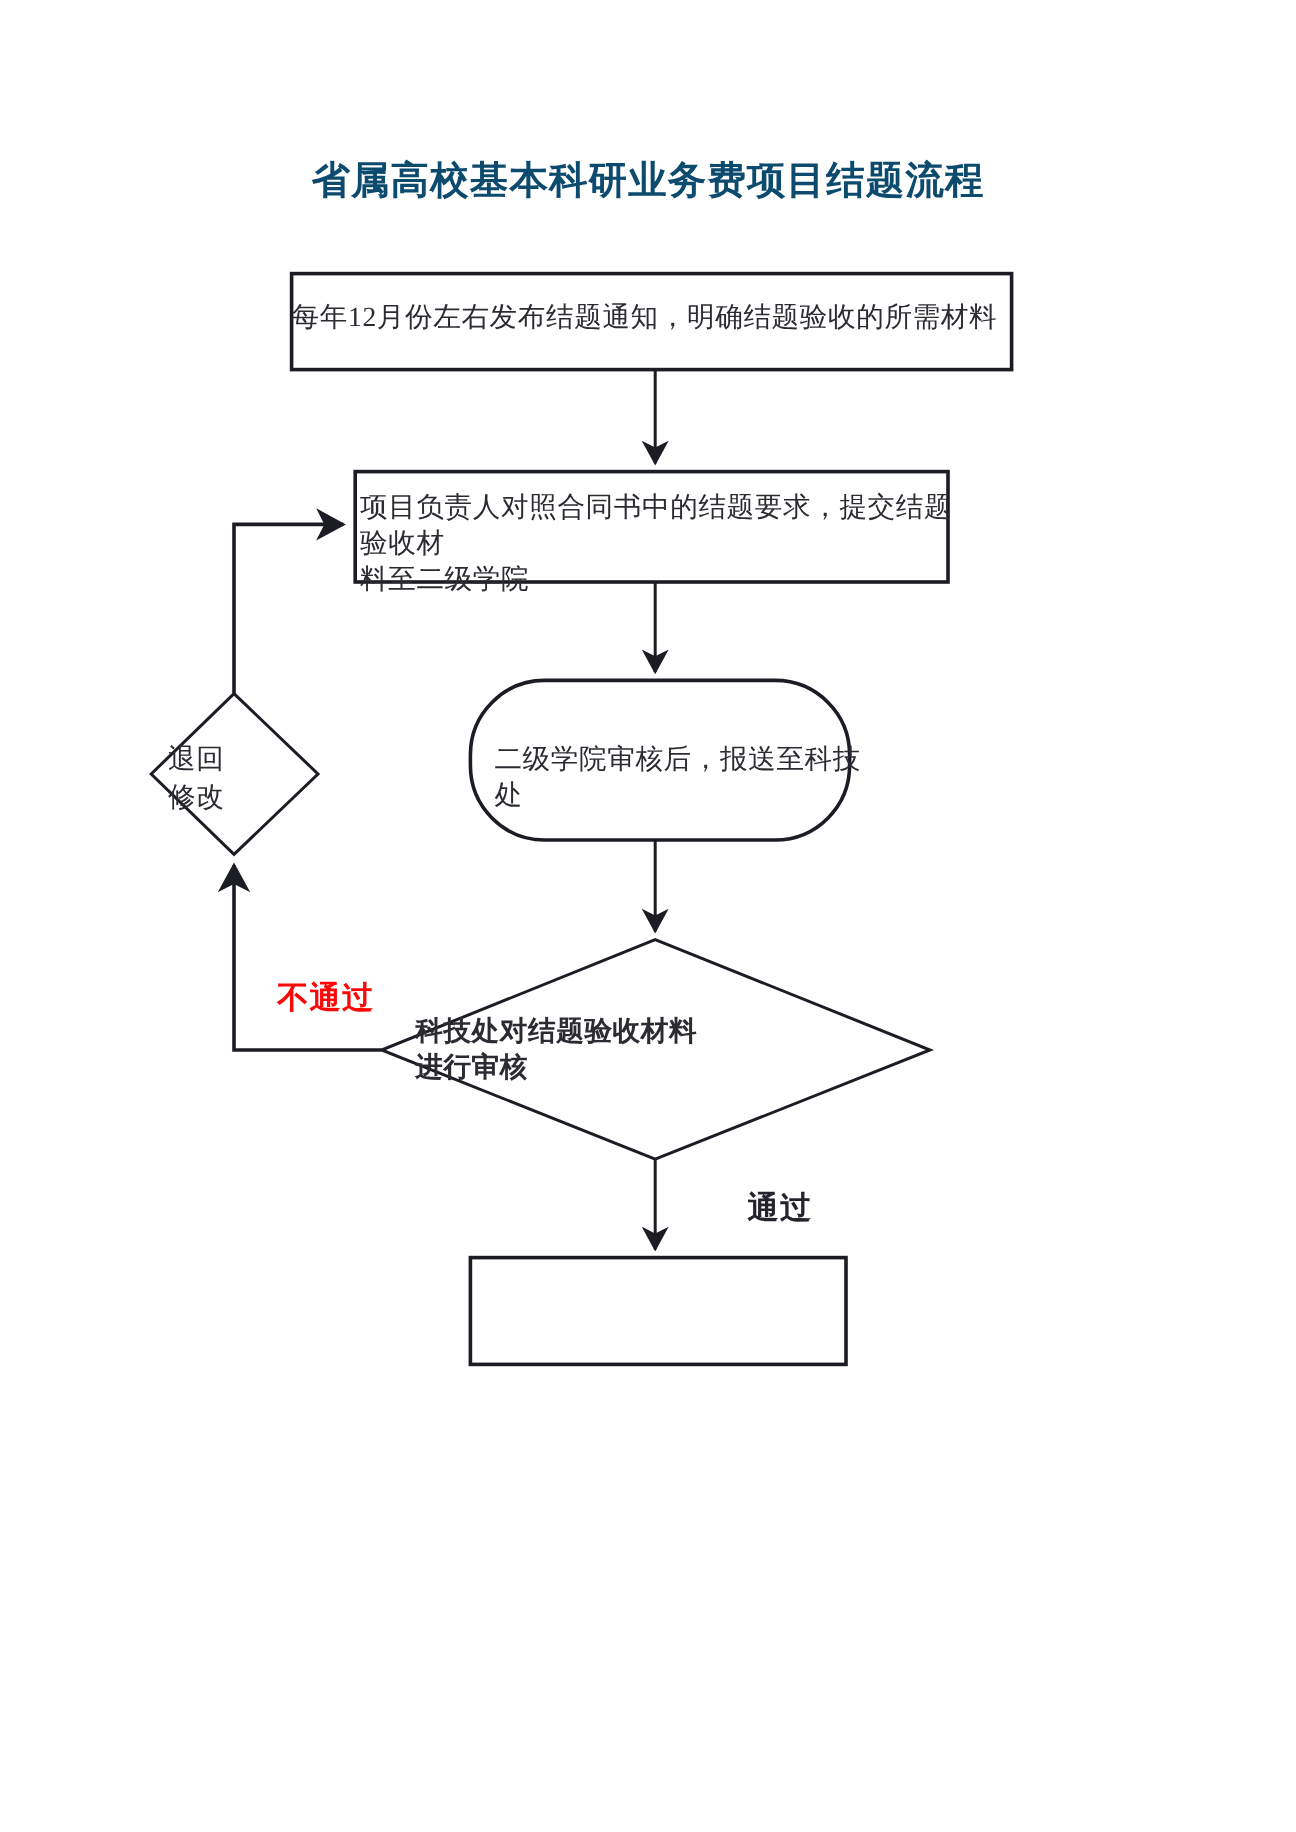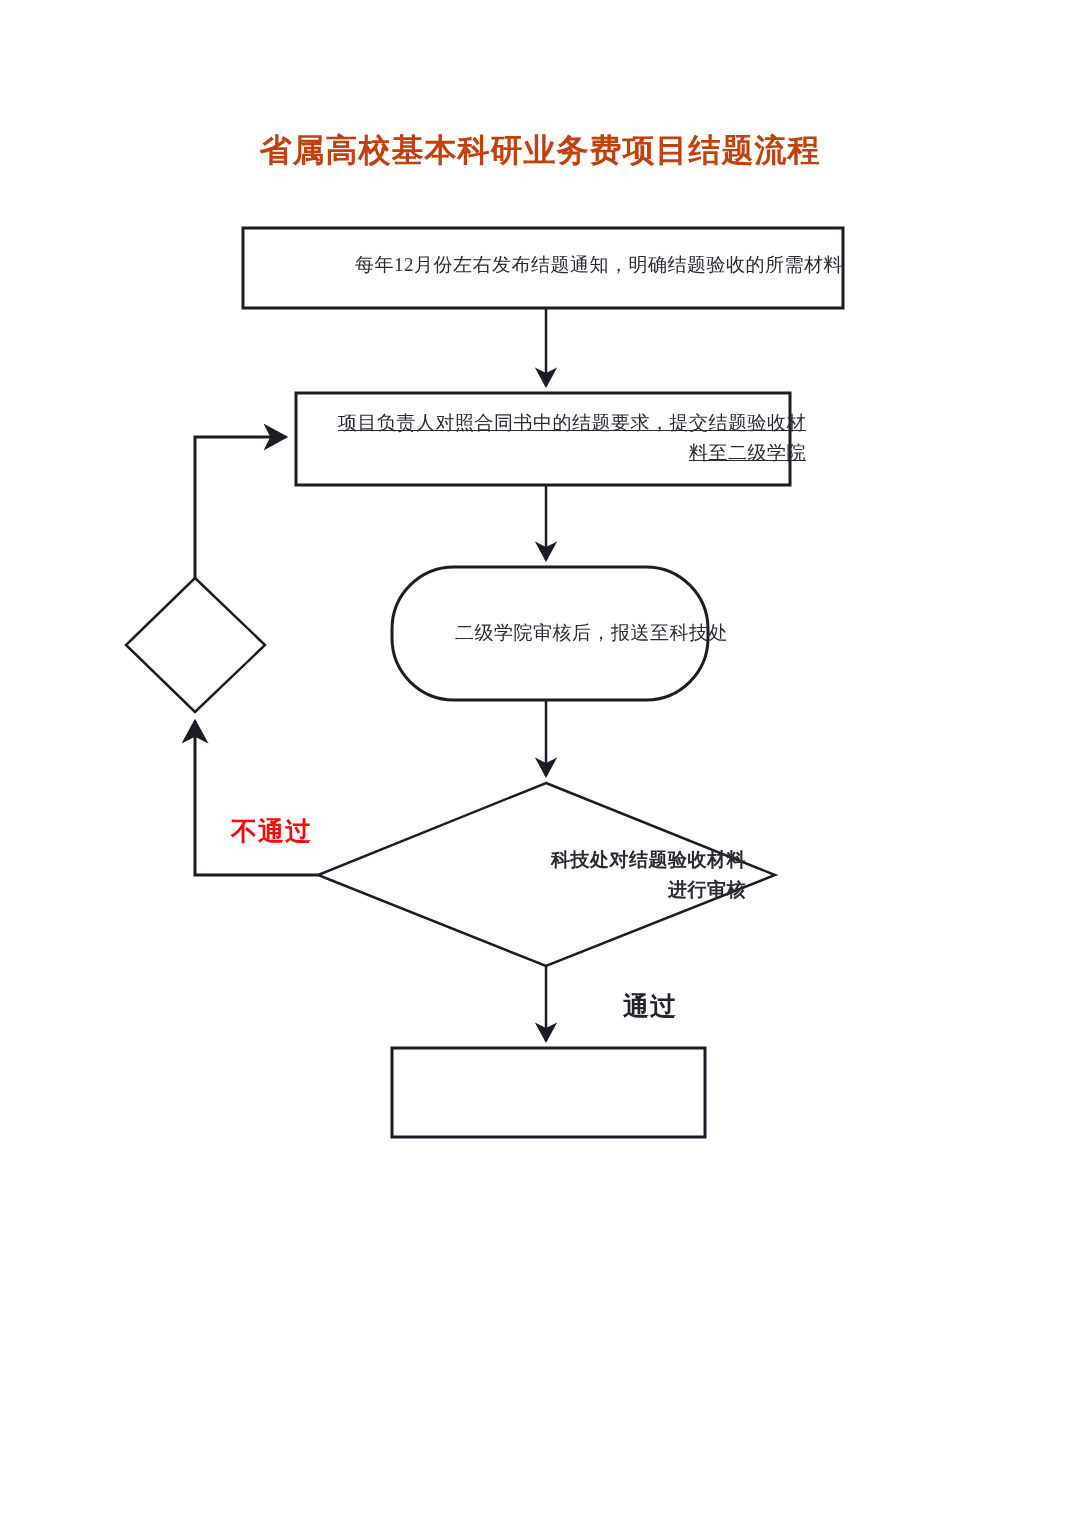--- a/index.html
+++ b/index.html
@@ -20,34 +20,34 @@
   }
   #flow-title {
     position: absolute;
     left: 0;
     top: 129px;
     width: 1080px;
     text-align: center;
     font-size: 32px;
     font-weight: bold;
     letter-spacing: 1px;
-    color: #c2410c;
+    color: #0c4a6e;
     font-family: "Liberation Serif", "DejaVu Serif", serif;
   }
   .svg-layer {
     position: absolute;
     left: 0;
     top: 0;
     width: 1080px;
     height: 1527px;
   }
   .node-text {
     position: absolute;
-    text-align: right;
-    font-size: 19px;
+    text-align: left;
+    font-size: 23px;
     line-height: 30px;
     color: #2b2b32;
     font-family: "Liberation Serif", "DejaVu Serif", serif;
     letter-spacing: 0.5px;
     white-space: pre-line;
     pointer-events: none;
   }
   .edge-label {
     position: absolute;
     font-size: 26px;
@@ -59,21 +59,21 @@
     color: #fb0808;
     font-weight: bold;
   }
   #label-pass {
     color: #24242c;
     font-weight: bold;
     margin-left: 29px;
   }
   
   #text-notice   { left: 243px; top: 250px;  width: 600px; }
-  #text-submit   { left: 312px; top: 408px;  width: 494px; text-decoration: underline; }
+  #text-submit   { left: 300px; top: 408px;  width: 494px; }
   #text-college  { left: 392px; top: 618px;  width: 316px; padding-left: 20px; }
   #text-review   { left: 346px; top: 845px;  width: 400px; font-weight: bold; }
   #text-return   { left: 140px; top: 617px;  width: 110px; line-height: 32px; }
   #text-issue    { left: 392px; top: 1076px; width: 313px; }
   #label-fail    { left: 231px; top: 820px; }
   #label-pass    { left: 594px; top: 995px; }
 </style>
 </head>
 <body>
 
@@ -112,17 +112,19 @@
 
     <path d="M 546 966 L 546 1041" fill="none" stroke="#1c1c24" stroke-width="2.5" marker-end="url(#arrow)"></path>
   </svg>
 
   <div class="node-text" id="text-notice">每年12月份左右发布结题通知，明确结题验收的所需材料</div>
   <div class="node-text" id="text-submit">项目负责人对照合同书中的结题要求，提交结题验收材
 料至二级学院</div>
   <div class="node-text" id="text-college">二级学院审核后，报送至科技处</div>
   <div class="node-text" id="text-review">科技处对结题验收材料
 进行审核</div>
+  <div class="node-text" id="text-return">退回
+修改</div>
 
   <div class="edge-label" id="label-fail">不通过</div>
   <div class="edge-label" id="label-pass">通过</div>
 
 </div>
 
 </body></html>

